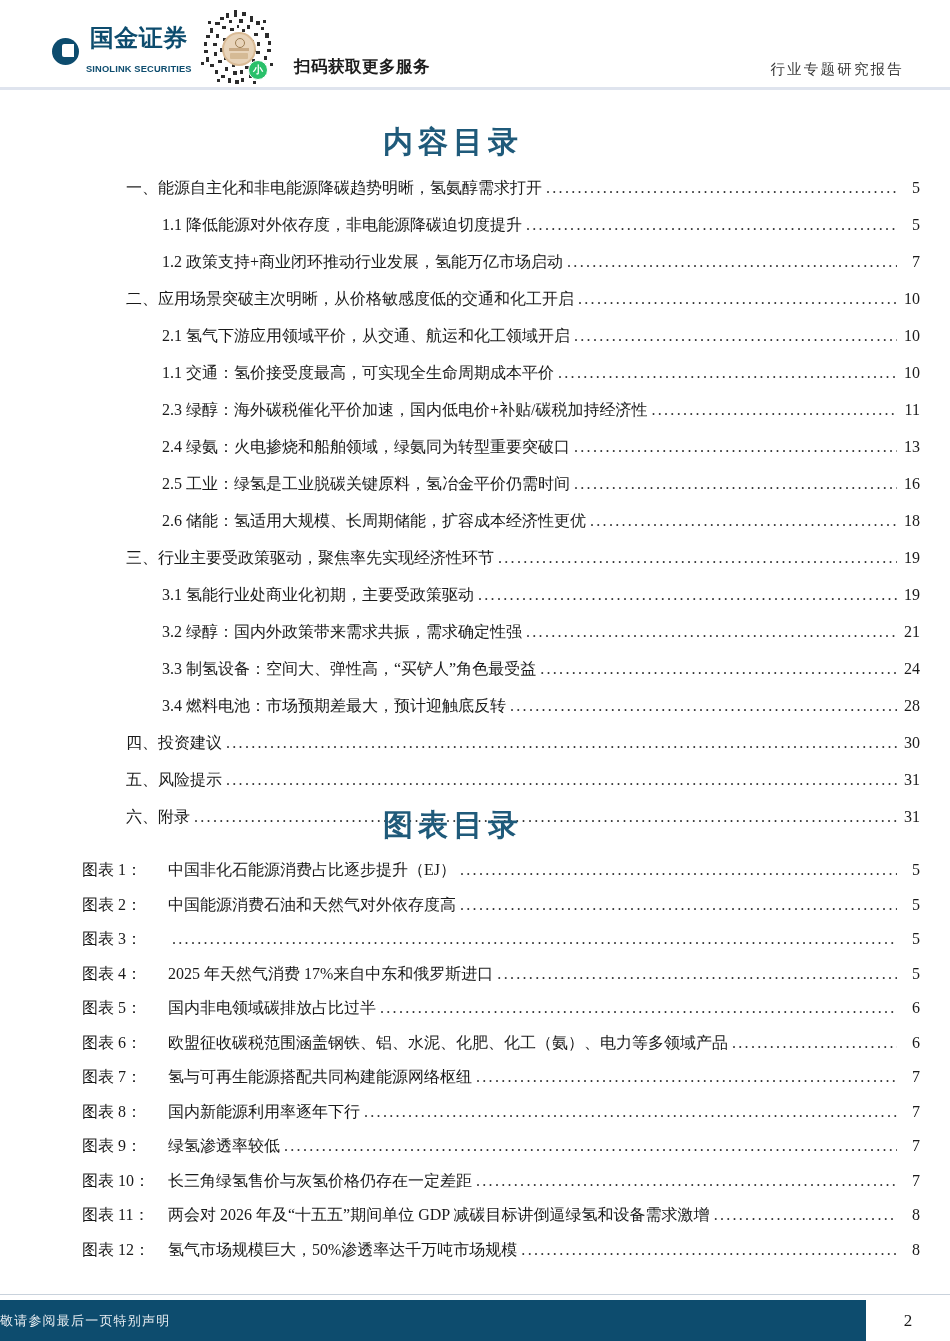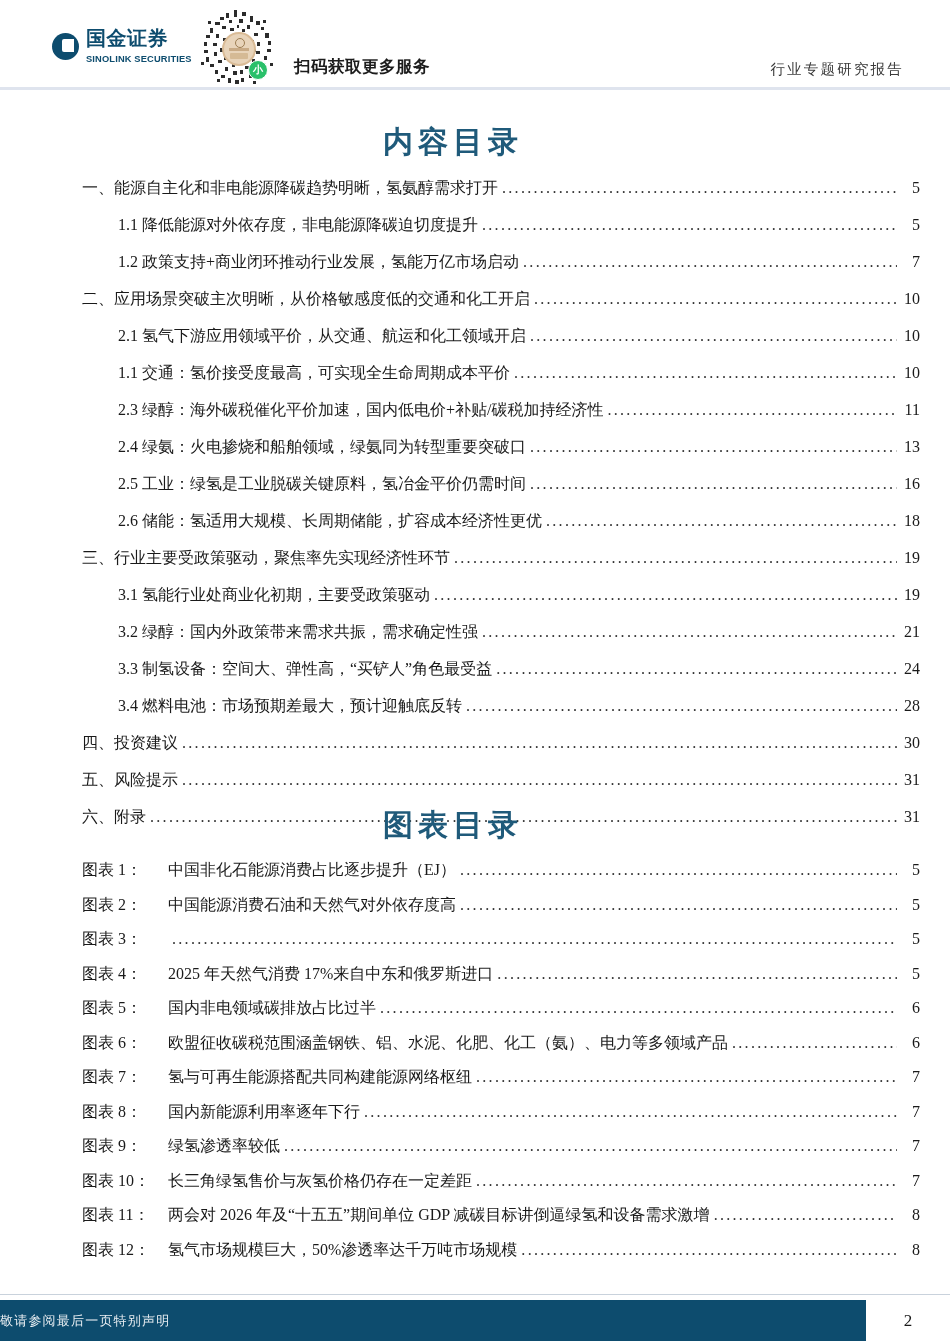--- a/index.html
+++ b/index.html
@@ -55,33 +55,34 @@
     width: 12px; height: 13px;
     background: #ffffff;
     border-radius: 2px 0 0 2px;
   }
   .logo-words {
     display: flex;
     flex-direction: column;
     line-height: 1;
   }
   .logo-cn {
-    font-family: Liberation Sans, sans-serif;
-    font-size: 20px;
+    font-family: Liberation Mono, monospace;
+    font-size: 24px;
     font-weight: bold;
     letter-spacing: 0.5px;
     color: #0d4c6e;
+    text-align: center;
   }
   .logo-en {
     font-family: "Liberation Sans", "DejaVu Sans", sans-serif;
     font-size: 9.3px;
     font-weight: bold;
     letter-spacing: 0.15px;
     color: #0d4c6e;
-    margin-top: 7px;
+    margin-top: 13px;
   }
 
   
   .qr-block {
     position: absolute;
     left: 196px;
     top: 8px;
     width: 86px;
     height: 80px;
   }
@@ -195,20 +196,21 @@
     font-size: 16px;
     color: #1a1a1a;
     white-space: nowrap;
   }
   .toc-row.lvl2 {
     padding-left: 36px;
     width: calc(100% - 36px);
   }
   .toc-label {
     flex: none;
+    margin-left: 44px;
   }
   .toc-leader {
     flex: 1 1 auto;
     overflow: hidden;
     margin: 0 3px 0 4px;
     position: relative;
     height: 1em;
   }
   .toc-leader::after {
     content: "................................................................................................................................................................";

